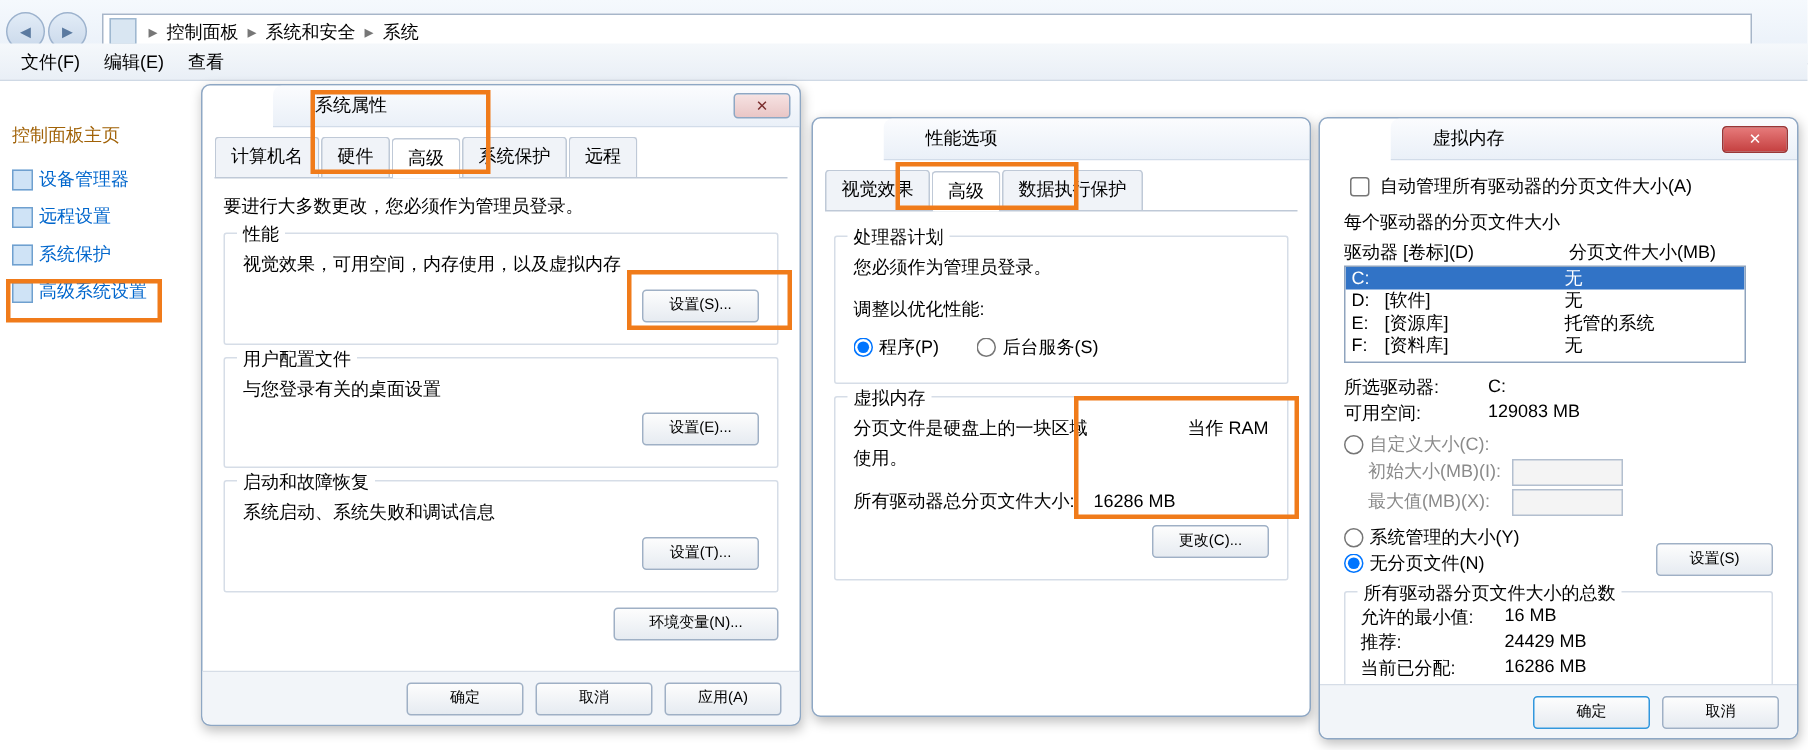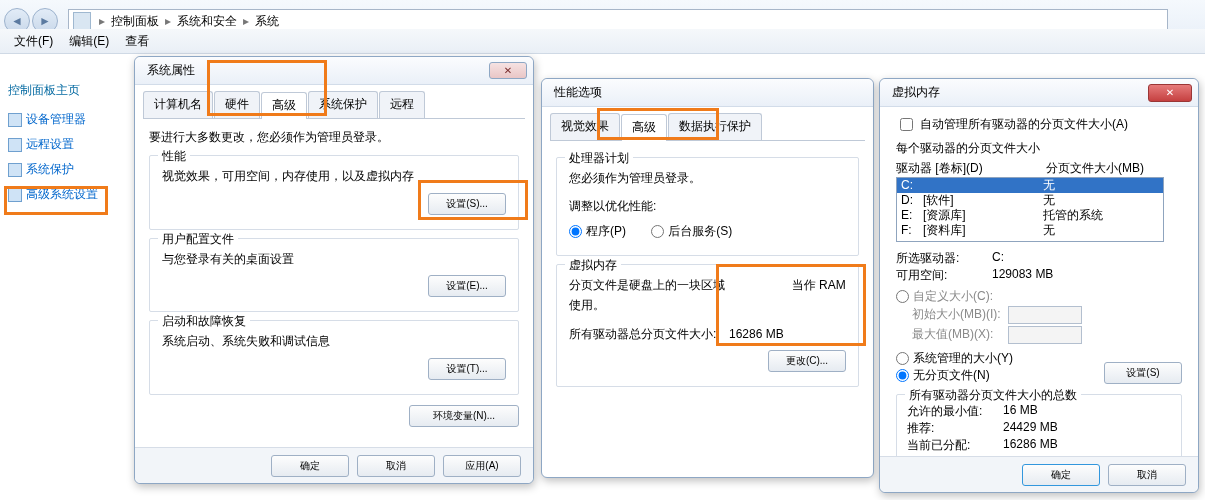--- a/index.html
+++ b/index.html
@@ -37,37 +37,38 @@
     background:linear-gradient(#f5f8fb,#e9eff6);
     border-bottom:1px solid #cfd9e5; display:flex; align-items:center; padding-left:6px;
   }
   .menu-item { padding:0 8px; }
   
   .leftnav {
     position:absolute; left:0; top:68px; width:130px; height:430px;
     background:#fff; padding:10px 0 0 8px;
   }
   .leftnav a { display:flex; align-items:center; gap:4px; padding:4px 0; color:#0066cc; text-decoration:none; }
-  .leftnav .heading { color:#0369a1; padding:4px 0 8px 0;font-family:Liberation Mono, monospace; }
+  .leftnav .heading { color:#a16207; padding:4px 0 8px 0;font-family:Liberation Mono, monospace; }
   .li-icon { width:14px; height:14px; border:1px solid #6fa0cf; background:#cfe3f6; }
   
   .orange { position:absolute; border:3px solid #f07b1a; pointer-events:none; }
   
   .dlg {
     position:absolute; background:#fff;
     border:1px solid #8ea7c4; border-radius:6px;
     box-shadow:1px 3px 8px rgba(0,0,0,.25);
   }
   .dlg .titlebar {
     height:28px; display:flex; align-items:center; justify-content:space-between;
-    padding:0 6px 0 12px;
+    padding:0 6px 0 28px;
     background:linear-gradient(#fbfcfe,#eaf0f8);
     border-bottom:1px solid #d2dce9;
     border-radius:6px 6px 0 0;
     font-size:12px;
+    margin-left:47px;
   }
   .titlebar .close {
     width:38px; height:17px; border:1px solid #8ea7c4; border-radius:3px;
     background:linear-gradient(#f6e2e2,#e9c6c6);
     display:flex; align-items:center; justify-content:center; font-size:10px; color:#7a2d2d;
   }
   .titlebar .close.red {
     width:44px; height:18px;
     background:linear-gradient(#e67b7b,#c54040); color:#fff; border-color:#9a3636;
   }

